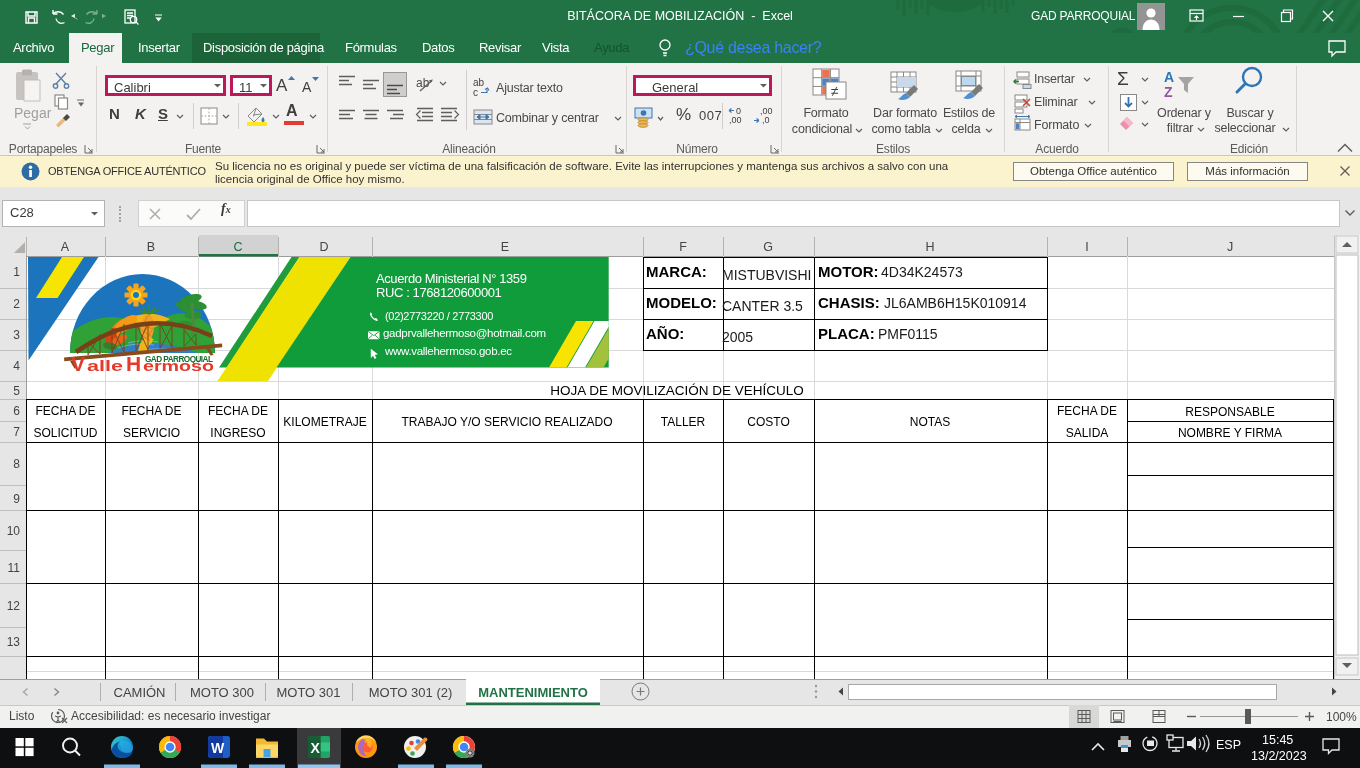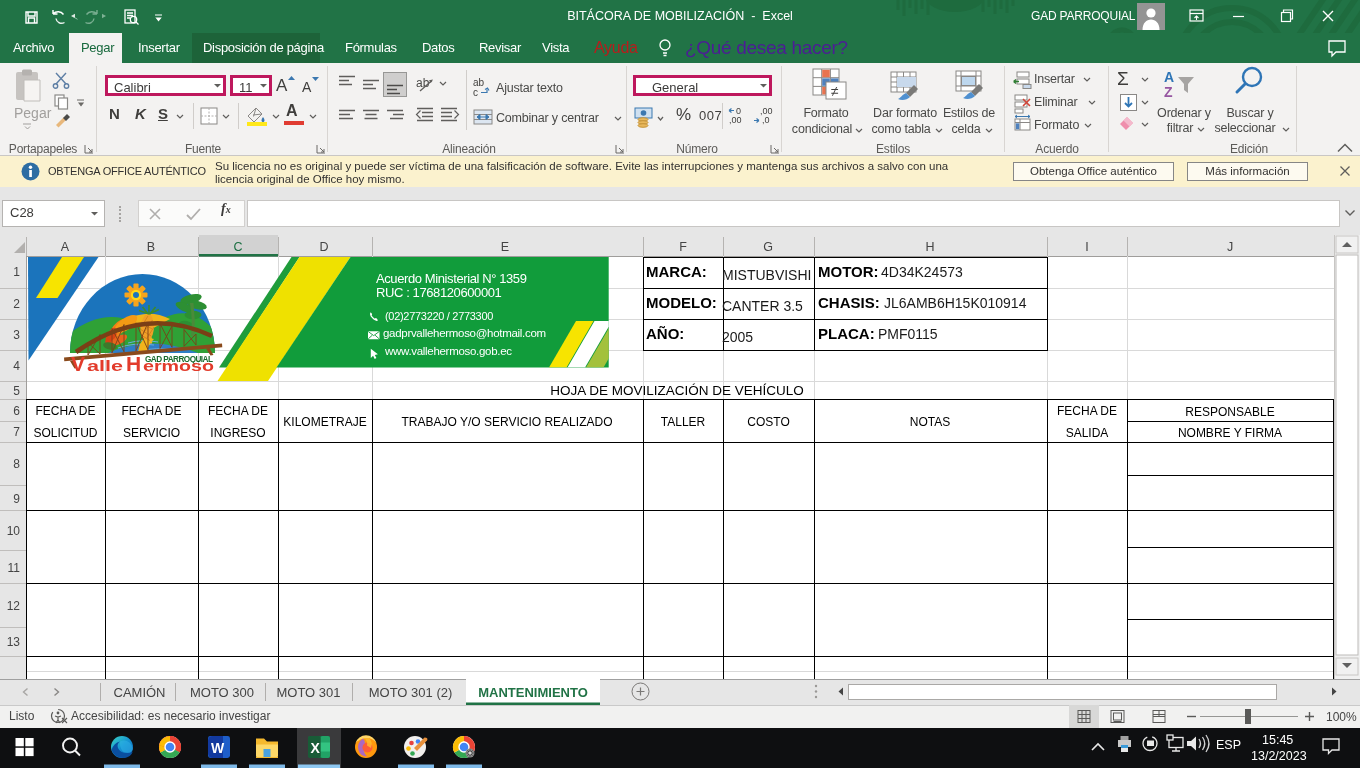--- a/index.html
+++ b/index.html
@@ -89,28 +89,28 @@
 <div class="abs" style="left:192px;top:33px;width:128px;height:30px;background:#1d6339"></div>
 <div class="abs" style="left:69px;top:33px;width:53px;height:30px;background:#f3f2f1"></div>
 <div class="tx" style="left:13px;top:33px;font-size:13px;color:#fff;line-height:30px;letter-spacing:-0.3px">Archivo</div>
 <div class="tx" style="left:81px;top:33px;font-size:13px;color:#18693d;line-height:30px;letter-spacing:-0.3px">Pegar</div>
 <div class="tx" style="left:138px;top:33px;font-size:13px;color:#fff;line-height:30px;letter-spacing:-0.3px">Insertar</div>
 <div class="tx" style="left:203px;top:33px;font-size:13px;color:#fff;line-height:30px;letter-spacing:-0.3px">Disposición de página</div>
 <div class="tx" style="left:345px;top:33px;font-size:13px;color:#fff;line-height:30px;letter-spacing:-0.3px">Fórmulas</div>
 <div class="tx" style="left:422px;top:33px;font-size:13px;color:#fff;line-height:30px;letter-spacing:-0.3px">Datos</div>
 <div class="tx" style="left:479px;top:33px;font-size:13px;color:#fff;line-height:30px;letter-spacing:-0.3px">Revisar</div>
 <div class="tx" style="left:542px;top:33px;font-size:13px;color:#fff;line-height:30px;letter-spacing:-0.3px">Vista</div>
-<div class="tx" style="left:594px;top:33px;font-size:16px;color:#b91c1c;line-height:30px;letter-spacing:-0.3px">Ayuda</div>
+<div class="tx" style="left:594px;top:33px;font-size:13px;color:#14532d;line-height:30px;letter-spacing:-0.3px">Ayuda</div>
 <svg class="abs" style="left:655px;top:37px" width="20" height="22" viewBox="0 0 20 22">
  <g stroke="#fff" fill="none" stroke-width="1.3">
   <circle cx="10" cy="8" r="5"></circle>
   <path d="M8 16 h4 M8.5 18.5 h3"></path>
  </g>
 </svg>
-<div class="tx" style="left:685px;top:33px;font-size:19px;color:#4c1d95;line-height:30px;letter-spacing:-0.3px">¿Qué desea hacer?</div>
+<div class="tx" style="left:685px;top:33px;font-size:16px;color:#3b82f6;line-height:30px;letter-spacing:-0.3px">¿Qué desea hacer?</div>
 <svg class="abs" style="left:1328px;top:40px" width="20" height="18" viewBox="0 0 20 18">
  <path d="M1 1 h16 v11 h-9 l-4 4 v-4 h-3 z" stroke="#fff" fill="none" stroke-width="1.3"></path>
 </svg>
 
 <div class="abs" id="ribbon" style="left:0;top:63px;width:1360px;height:93px;background:#f3f2f1;border-bottom:1px solid #c9c7c5"></div>
 <style>
 .glab{position:absolute;font-size:12px;color:#5c5b58;white-space:nowrap;transform:translateX(-50%);letter-spacing:-0.2px}
 .gsep{position:absolute;top:66px;width:1px;height:86px;background:#d8d5d2}
 .rtx{position:absolute;font-size:12.5px;color:#4a4a48;white-space:nowrap;letter-spacing:-0.2px}
 .rtx2{position:absolute;font-size:12.5px;color:#4a4a48;white-space:nowrap;transform:translateX(-50%);letter-spacing:-0.2px}

